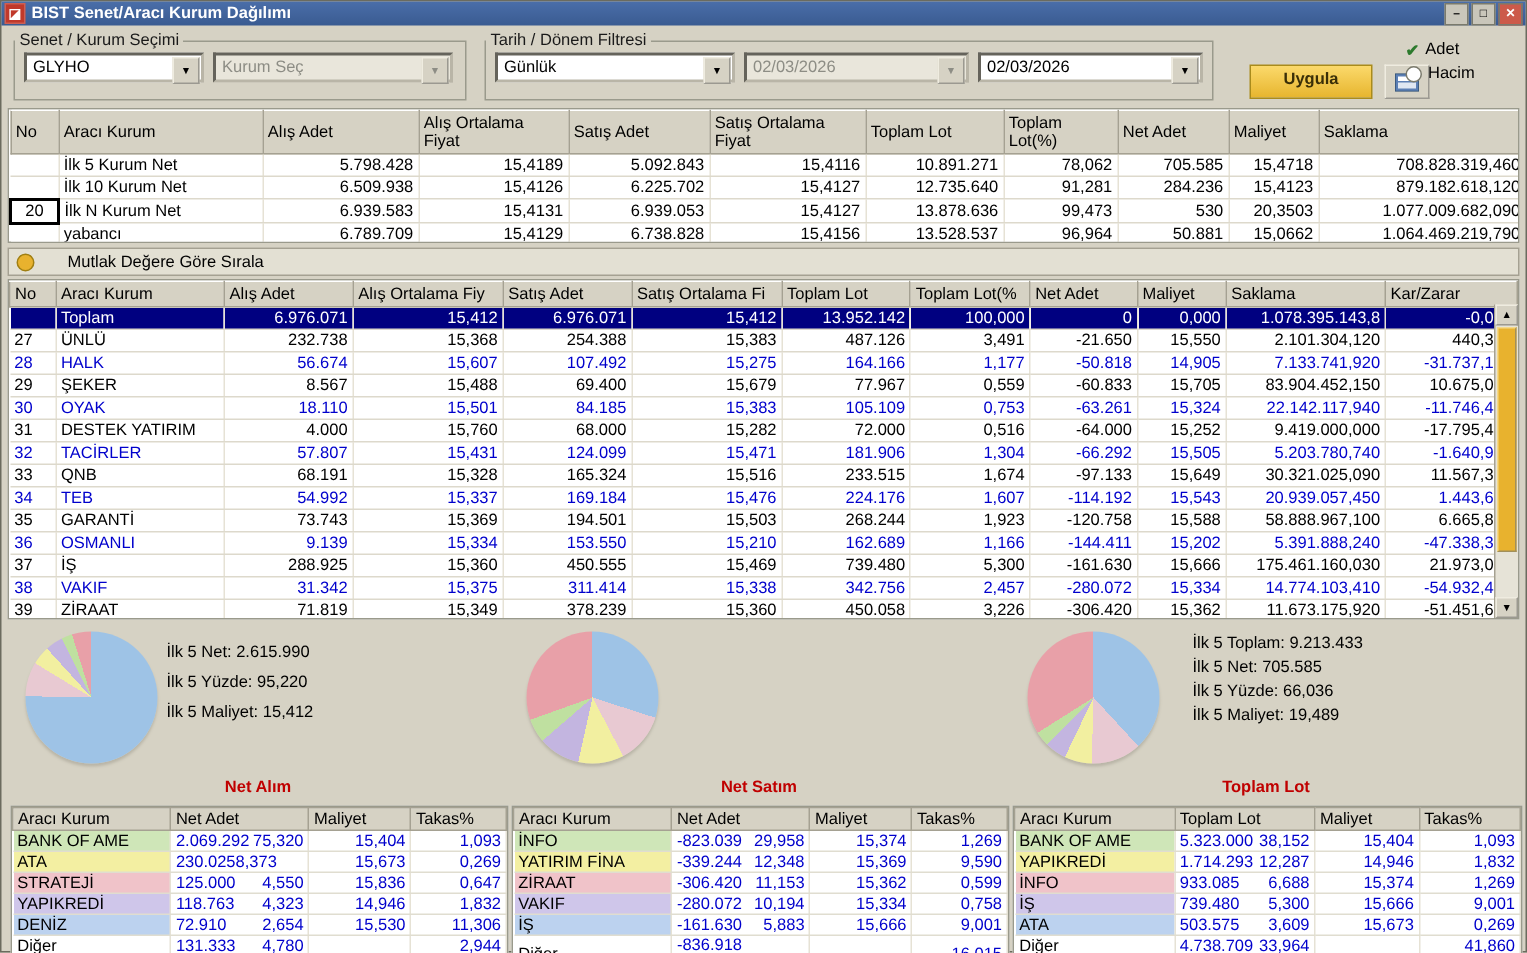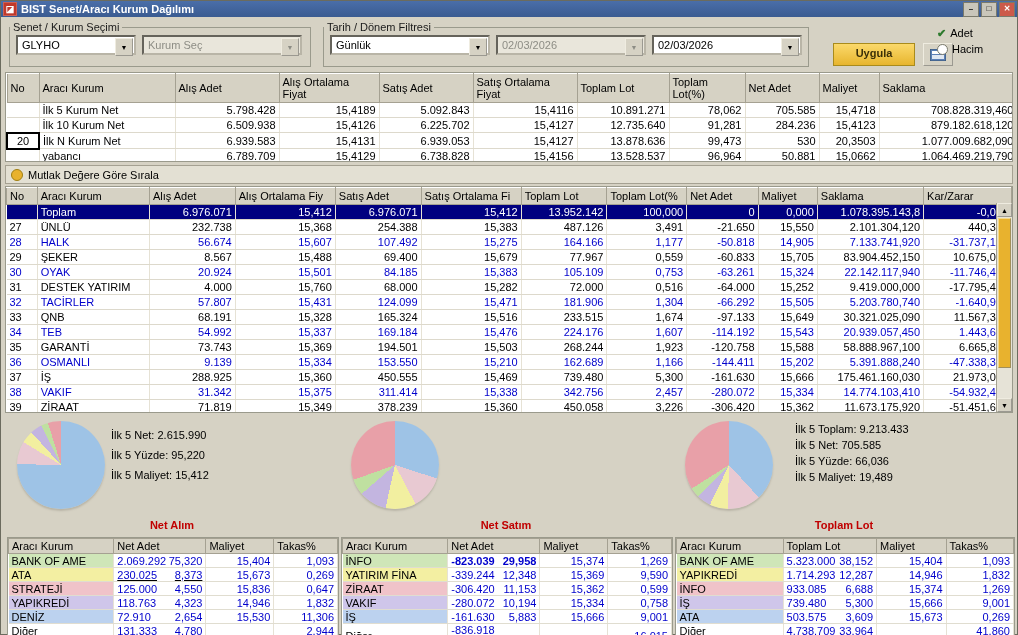--- a/index.html
+++ b/index.html
@@ -97,21 +97,21 @@
     padding:1px 3px;height:15px;background:#fff;white-space:nowrap;overflow:hidden;
     box-sizing:border-box;
   }
   td.num{text-align:right;}
   .tbl-wrap{margin:3px 4px 0 4px;border:1px solid #9a9a8c;background:#fff;}
   .sec-top{height:88px;overflow:hidden;}
   .rownum-sel{background:#ffffff;border:2px solid #000 !important;text-align:center;font-weight:normal;}
   
   .sortbar{
     margin:3px 4px 0 4px;height:17px;background:#e3e0d3;border:1px solid #a5a192;
-    display:flex;align-items:center;gap:5px;padding-left:5px;font-size:11px;
+    display:flex;align-items:center;gap:22px;padding-left:5px;font-size:11px;
   }
   .sort-ico{width:10px;height:10px;border-radius:50%;background:#e8b22e;border:1px solid #a07f12;}
   
   .main-wrap{margin:2px 4px 0 4px;border:1px solid #9a9a8c;background:#fff;position:relative;height:225px;}
   .main-scroll{height:100%;overflow:hidden;}
   tr.sel td{background:#000080;color:#fff;}
   .blue{color:#0000cc;}
   .scrollbar{
     position:absolute;right:0;top:16px;bottom:0;width:15px;background:#e6e3d7;border-left:1px solid #a5a192;
   }
@@ -408,21 +408,21 @@
               <td class="num ">77.967</td>
               <td class="num ">0,559</td>
               <td class="num ">-60.833</td>
               <td class="num ">15,705</td>
               <td class="num ">83.904.452,150</td>
               <td class="num ">10.675,030</td>
             </tr>
             <tr>
               <td class="blue">30</td>
               <td class="blue">OYAK</td>
-              <td class="num blue">20.924</td>
+              <td class="num blue">18.110</td>
               <td class="num blue">15,501</td>
               <td class="num blue">84.185</td>
               <td class="num blue">15,383</td>
               <td class="num blue">105.109</td>
               <td class="num blue">0,753</td>
               <td class="num blue">-63.261</td>
               <td class="num blue">15,324</td>
               <td class="num blue">22.142.117,940</td>
               <td class="num blue">-11.746,410</td>
             </tr>
@@ -614,21 +614,21 @@
                   <span class="blue">2.069.292</span>
                   <span class="blue">75,320</span>
                 </div>
               </td>
               <td class="num blue">15,404</td>
               <td class="num blue">1,093</td>
             </tr>
             <tr>
               <td class="sw-y">ATA</td>
               <td style="padding: 0px;">
-                <div style="display: flex; justify-content: space-between; padding: 0px 3px; text-decoration: underline;">
+                <div style="display: flex; padding: 0px 3px;">
                   <span class="blue">230.025</span>
                   <span class="blue">8,373</span>
                 </div>
               </td>
               <td class="num blue">15,673</td>
               <td class="num blue">0,269</td>
             </tr>
             <tr>
               <td class="sw-p">STRATEJİ</td>
               <td style="padding: 0px;">
@@ -690,21 +690,21 @@
           <th>Aracı Kurum</th>
           <th>Net Adet</th>
           <th>Maliyet</th>
           <th>Takas%</th>
         </tr>
           </thead>
         <tbody id="bt1">
             <tr>
               <td class="sw-g">İNFO</td>
               <td style="padding: 0px;">
-                <div style="display: flex; justify-content: space-between; padding: 0px 3px; font-weight: bold;">
+                <div style="display: flex; justify-content: space-between; padding: 0px 3px;">
                   <span class="blue">-823.039</span>
                   <span class="blue">29,958</span>
                 </div>
               </td>
               <td class="num blue">15,374</td>
               <td class="num blue">1,269</td>
             </tr>
             <tr>
               <td class="sw-y">YATIRIM FİNA</td>
               <td style="padding: 0px;">

